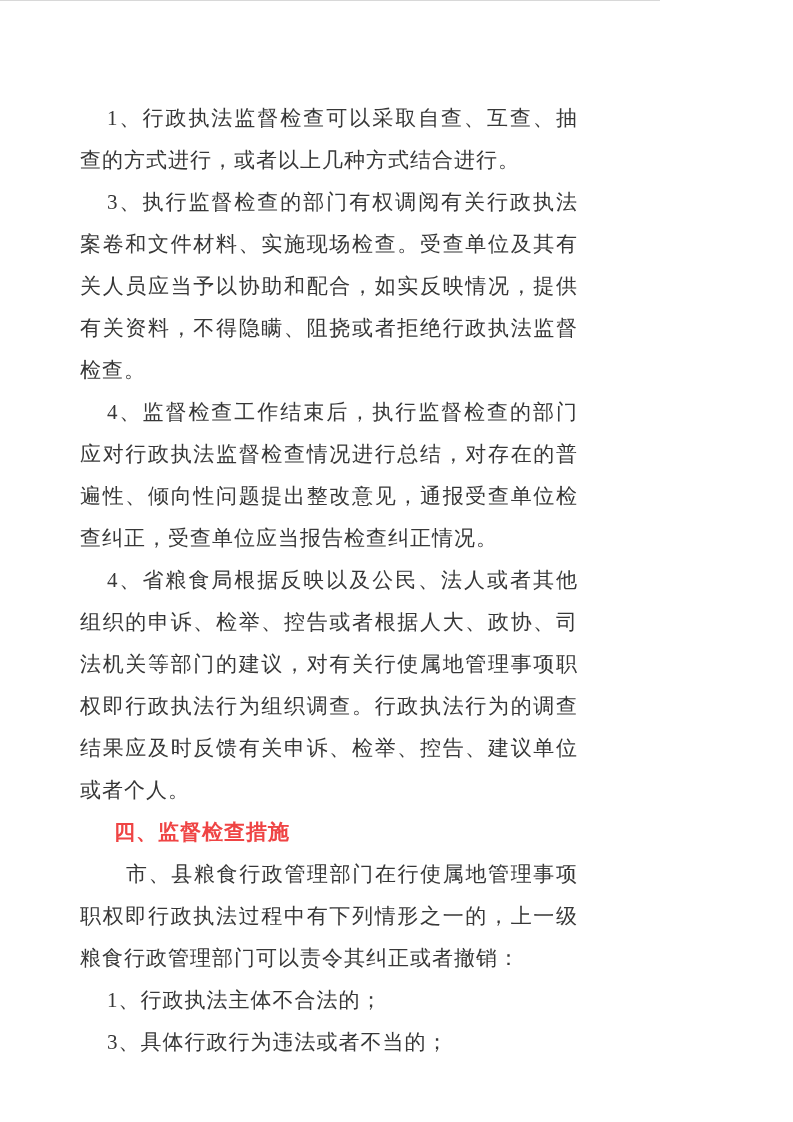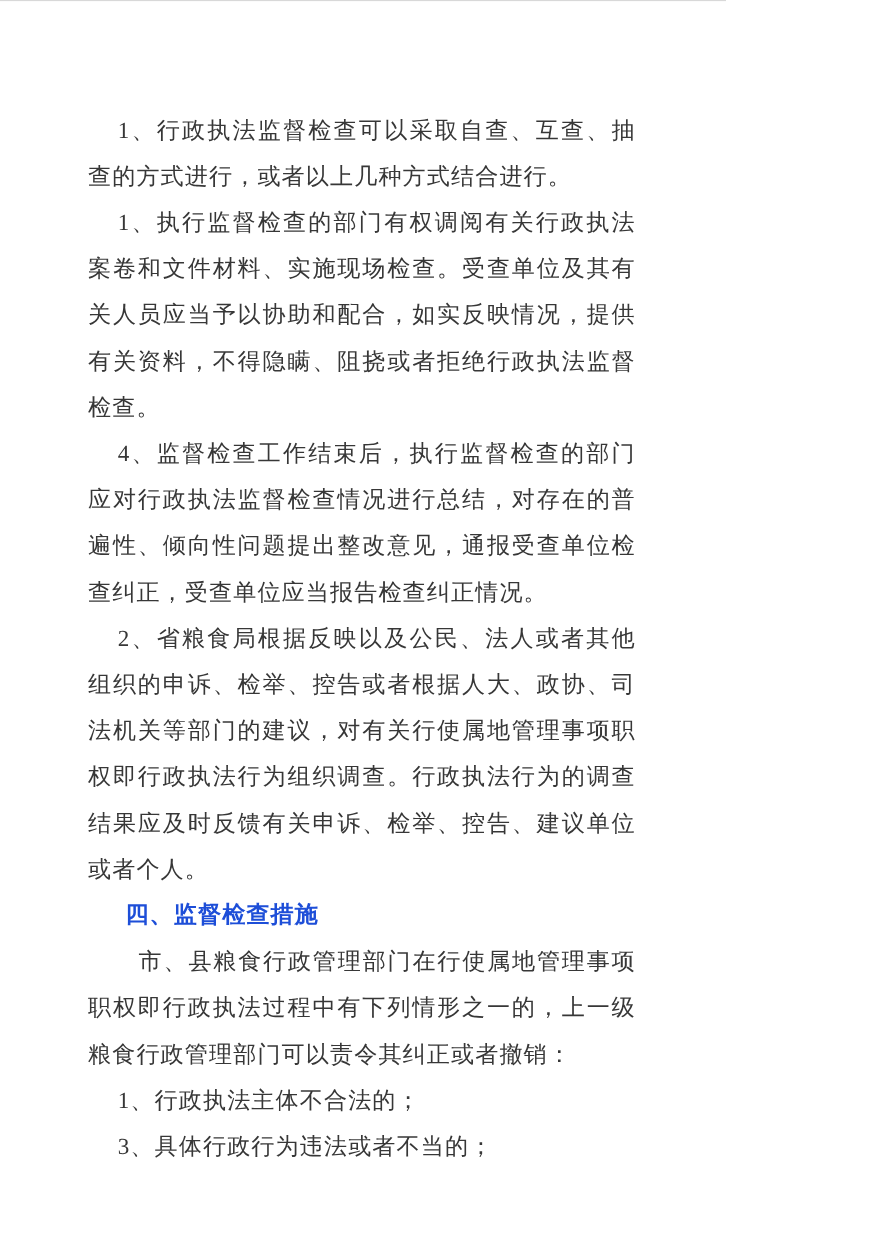--- a/index.html
+++ b/index.html
@@ -35,29 +35,29 @@
   .para.body-text {
     text-indent: 46px;
   }
   .section-heading {
     margin: 0;
     padding: 0;
     text-indent: 34px;
     font-family: "Liberation Sans", "DejaVu Sans", sans-serif;
     font-weight: 700;
     font-size: 21px;
-    color: #1d4ed8;
+    color: #ef4444;
     text-align: left;
   }
 </style>
 </head>
 <body>
 
 <div class="page">
   <p class="para numbered">1、行政执法监督检查可以采取自查、互查、抽查的方式进行，或者以上几种方式结合进行。</p>
-  <p class="para numbered">1、执行监督检查的部门有权调阅有关行政执法案卷和文件材料、实施现场检查。受查单位及其有关人员应当予以协助和配合，如实反映情况，提供有关资料，不得隐瞒、阻挠或者拒绝行政执法监督检查。</p>
+  <p class="para numbered">3、执行监督检查的部门有权调阅有关行政执法案卷和文件材料、实施现场检查。受查单位及其有关人员应当予以协助和配合，如实反映情况，提供有关资料，不得隐瞒、阻挠或者拒绝行政执法监督检查。</p>
   <p class="para numbered">4、监督检查工作结束后，执行监督检查的部门应对行政执法监督检查情况进行总结，对存在的普遍性、倾向性问题提出整改意见，通报受查单位检查纠正，受查单位应当报告检查纠正情况。</p>
-  <p class="para numbered">2、省粮食局根据反映以及公民、法人或者其他组织的申诉、检举、控告或者根据人大、政协、司法机关等部门的建议，对有关行使属地管理事项职权即行政执法行为组织调查。行政执法行为的调查结果应及时反馈有关申诉、检举、控告、建议单位或者个人。</p>
+  <p class="para numbered">4、省粮食局根据反映以及公民、法人或者其他组织的申诉、检举、控告或者根据人大、政协、司法机关等部门的建议，对有关行使属地管理事项职权即行政执法行为组织调查。行政执法行为的调查结果应及时反馈有关申诉、检举、控告、建议单位或者个人。</p>
   <h2 class="section-heading">四、监督检查措施</h2>
   <p class="para body-text">市、县粮食行政管理部门在行使属地管理事项职权即行政执法过程中有下列情形之一的，上一级粮食行政管理部门可以责令其纠正或者撤销：</p>
   <p class="para numbered">1、行政执法主体不合法的；</p>
   <p class="para numbered">3、具体行政行为违法或者不当的；</p>
 </div>
 
 </body></html>

